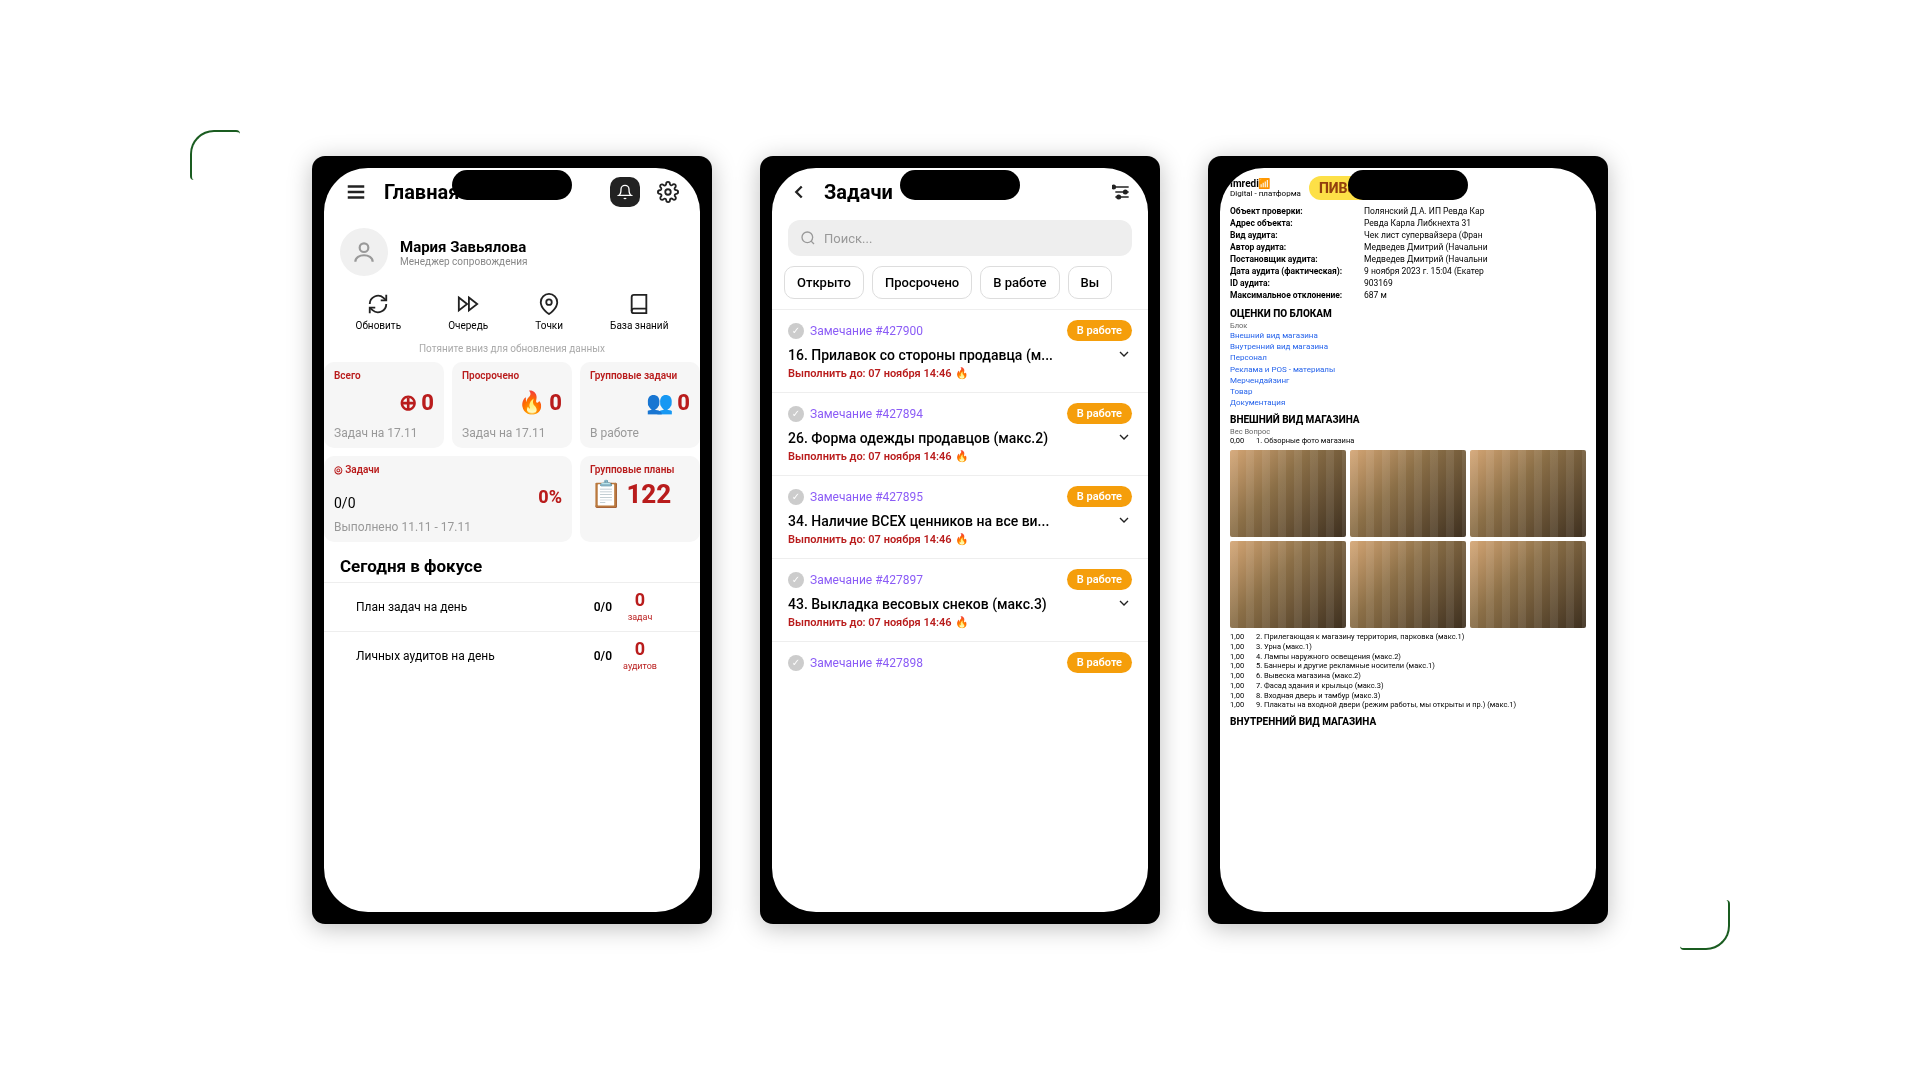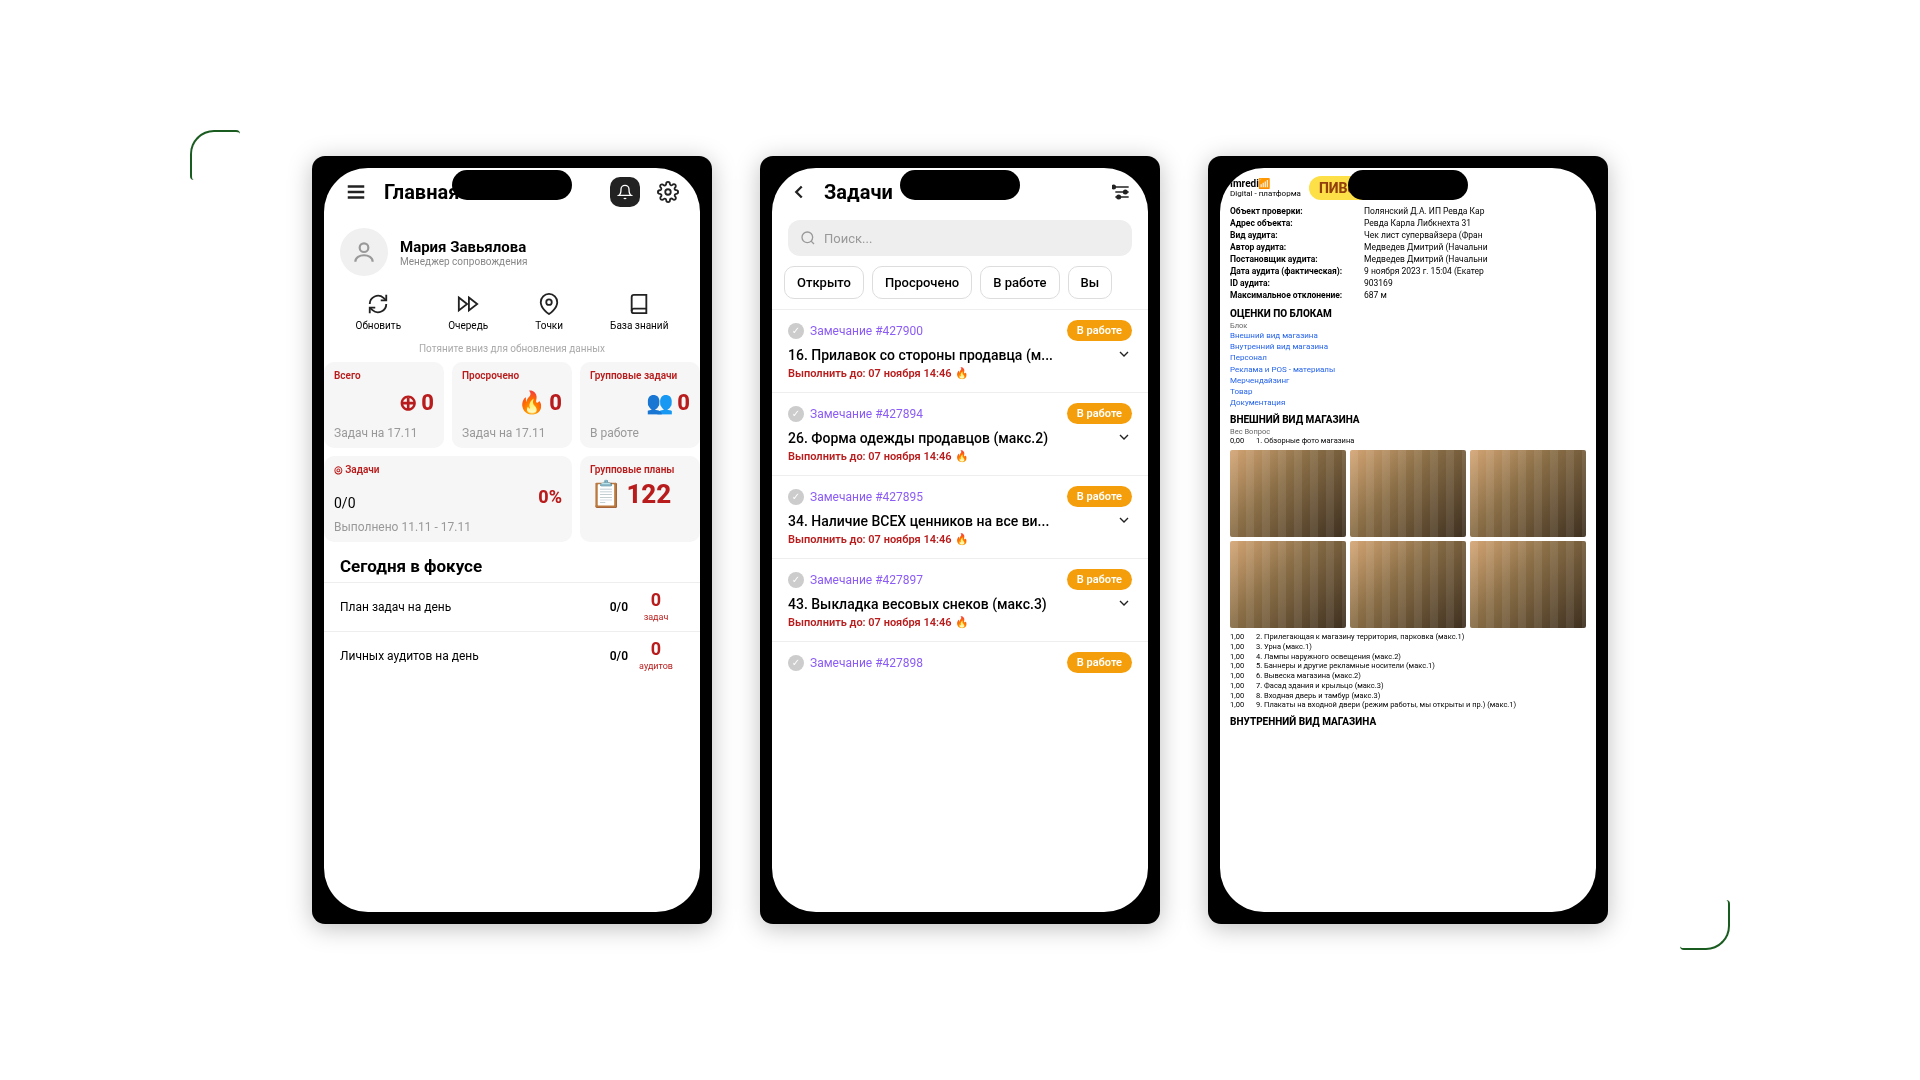--- a/index.html
+++ b/index.html
@@ -33,21 +33,21 @@
   .cards { display:grid; grid-template-columns:repeat(3,1fr); gap:8px; padding:0 0; }
   .card { background:#f6f6f6; border-radius:10px; padding:8px 10px; position:relative; min-height:86px;}
   .card-label { font-size:10px; color:#b91c1c; font-weight:600;}
   .card-val { position:absolute; right:10px; top:28px; font-size:22px; font-weight:800; color:#b91c1c; display:flex; align-items:center; gap:4px;}
   .card-sub { position:absolute; bottom:8px; left:10px; font-size:12px; color:#999;}
   .card-wide { grid-column: span 2; }
   .card-tasks .ratio { font-size:14px; margin-top:20px;}
   .card-tasks .pct { position:absolute; right:10px; top:30px; font-size:18px; font-weight:800; color:#b91c1c;}
   .gp-val { font-size:26px; font-weight:800; color:#b91c1c; display:flex; align-items:center; gap:4px; margin-top:4px;}
   .focus-title { font-size:17px; font-weight:700; padding:14px 16px 6px 16px; }
-  .focus-row { display:flex; align-items:center; padding:8px 16px; font-size:12px; border-top:1px solid #eee;}
+  .focus-row { display:flex; align-items:center; padding:8px 32px; font-size:12px; border-top:1px solid #eee;}
   .focus-row .fl { flex:1;}
   .focus-row .fr1 { width:40px; text-align:right; font-weight:600;}
   .focus-row .fr2 { width:56px; text-align:center; }
   .focus-row .fr2 .big { color:#b91c1c; font-size:18px; font-weight:700; display:block; line-height:1;}
   .focus-row .fr2 .small { color:#b91c1c; font-size:9px;}
 
   
   .hdr2 { display:flex; align-items:center; padding:12px 16px; gap:14px;}
   .hdr2 .title { font-size:20px; font-weight:700; flex:1;}
   .search { margin:4px 16px 10px 16px; background:#eee; border-radius:12px; height:36px; display:flex; align-items:center; padding:0 12px; gap:8px; color:#999; font-size:13px;}

